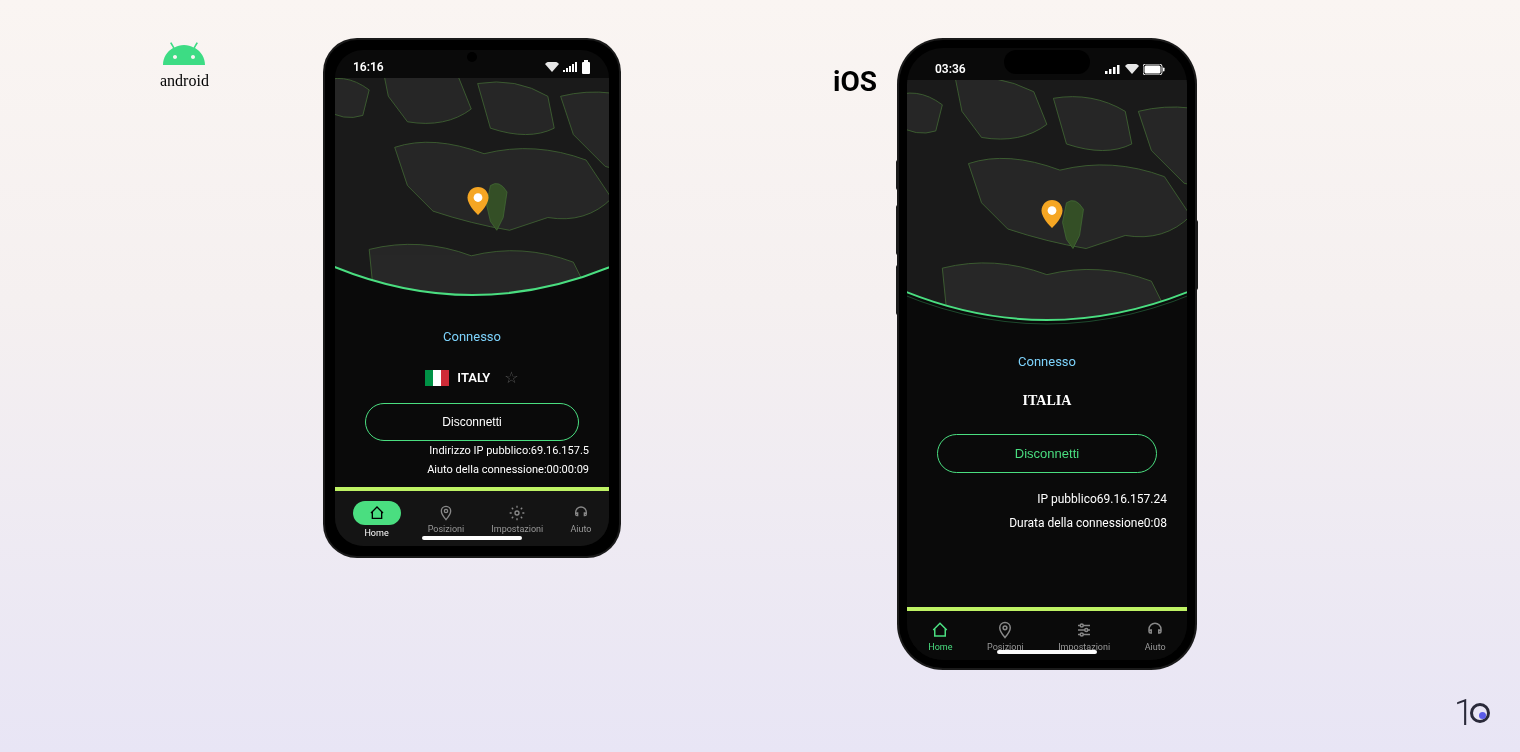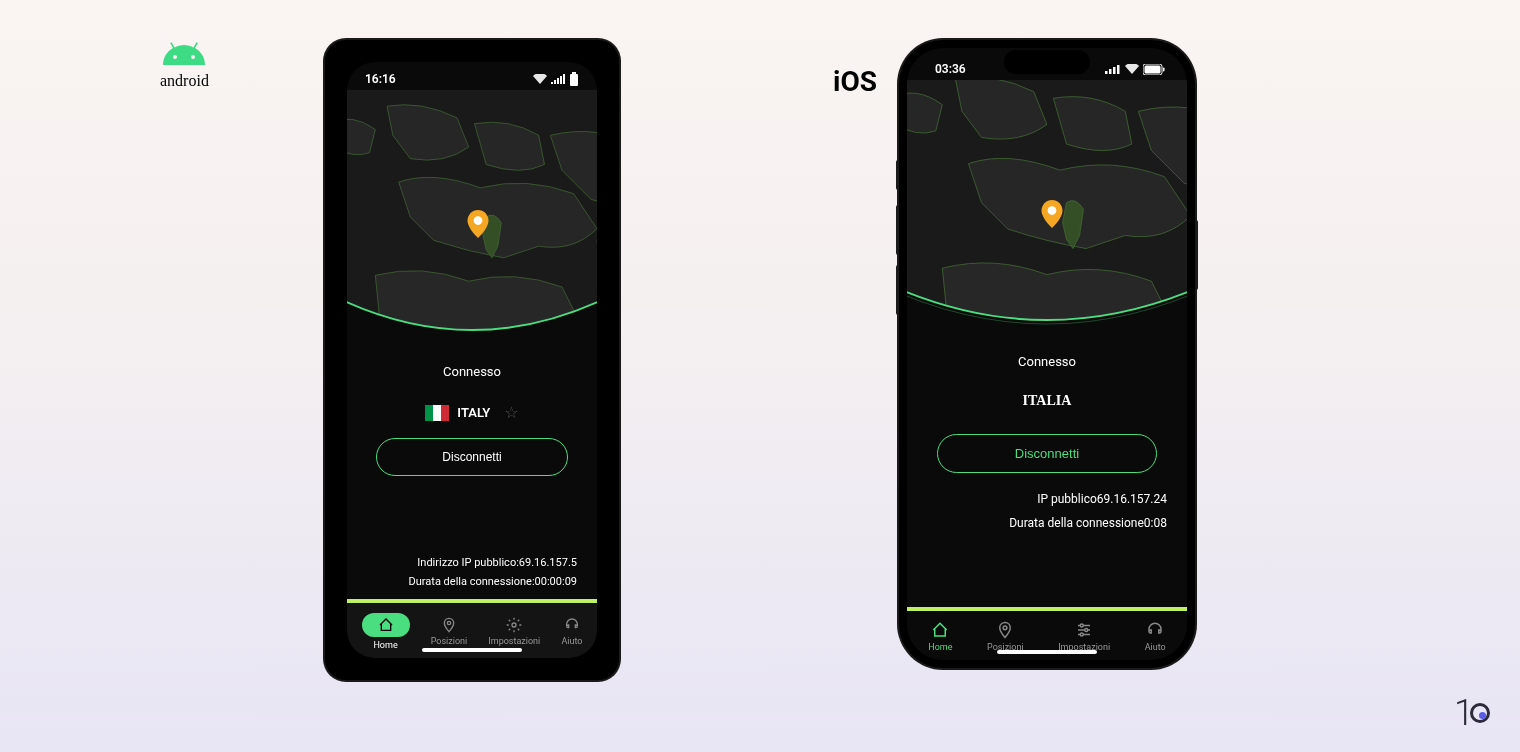--- a/index.html
+++ b/index.html
@@ -49,23 +49,23 @@
   margin-left: 13px;
 }
 .phone {
   position: relative;
   background: #000;
   overflow: hidden;
   box-shadow: 0 0 0 2px #1a1a1a;
 }
 .phone-android {
   width: 294px;
-  height: 640px;
-  border-radius: 21px;
-  padding: 22px;
+  height: 516px;
+  border-radius: 32px;
+  padding: 10px;
 }
 .phone-ios {
   width: 296px;
   height: 628px;
   border-radius: 44px;
   padding: 8px;
 }
 .phone-ios-outer {
   position: relative;
 }
@@ -159,21 +159,21 @@
 }
 .content-area {
   flex: 1;
   background: #0a0a0a;
   padding: 14px 18px 0;
   display: flex;
   flex-direction: column;
   align-items: center;
 }
 .status-text {
-  color: #ffffff;
+  color: #7dd3fc;
   font-size: 13px;
   margin-bottom: 24px;
 }
 .country-row {
   display: flex;
   align-items: center;
   gap: 8px;
   margin-bottom: 16px;
 }
 .flag {
@@ -370,21 +370,21 @@
           <span class="star-icon">☆</span>
         </div>
         <button class="disconnect-btn">Disconnetti</button>
 
         <div class="info-section">
           <div class="info-row">
             <span>Indirizzo IP pubblico:</span>
             <span>69.16.157.5</span>
           </div>
           <div class="info-row">
-            <span>Durata della connessione:</span>
+            <span>Aiuto della connessione:</span>
             <span>00:00:09</span>
           </div>
         </div>
       </div>
 
       <div class="nav-bar">
         <div class="nav-item active">
           <div class="nav-icon-wrap">
               <svg width="16" height="16" viewBox="0 0 24 24" fill="none" stroke="#000" stroke-width="2">
                 <path d="M3 12l9-9 9 9M5 10v10h14V10"></path>

